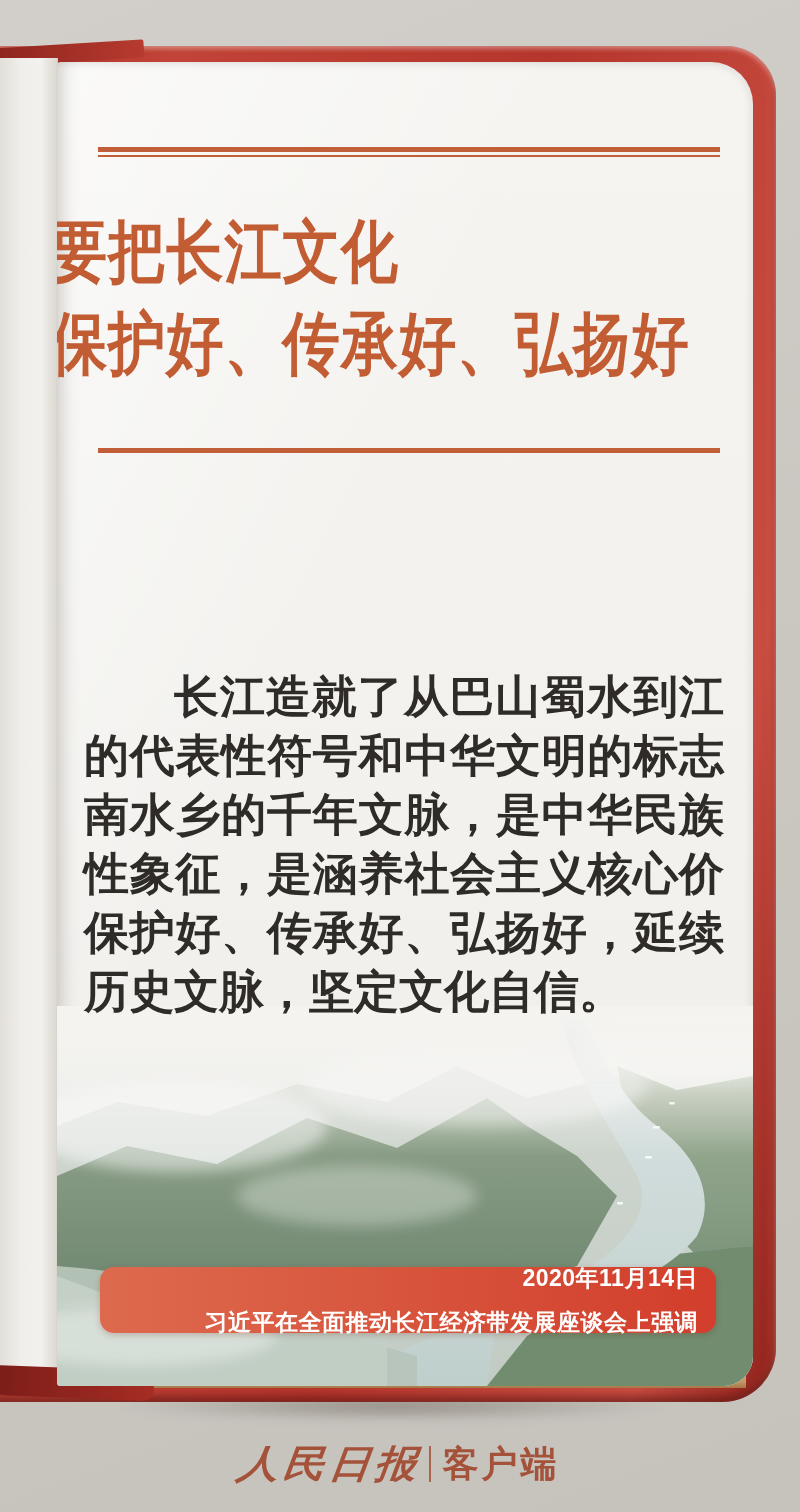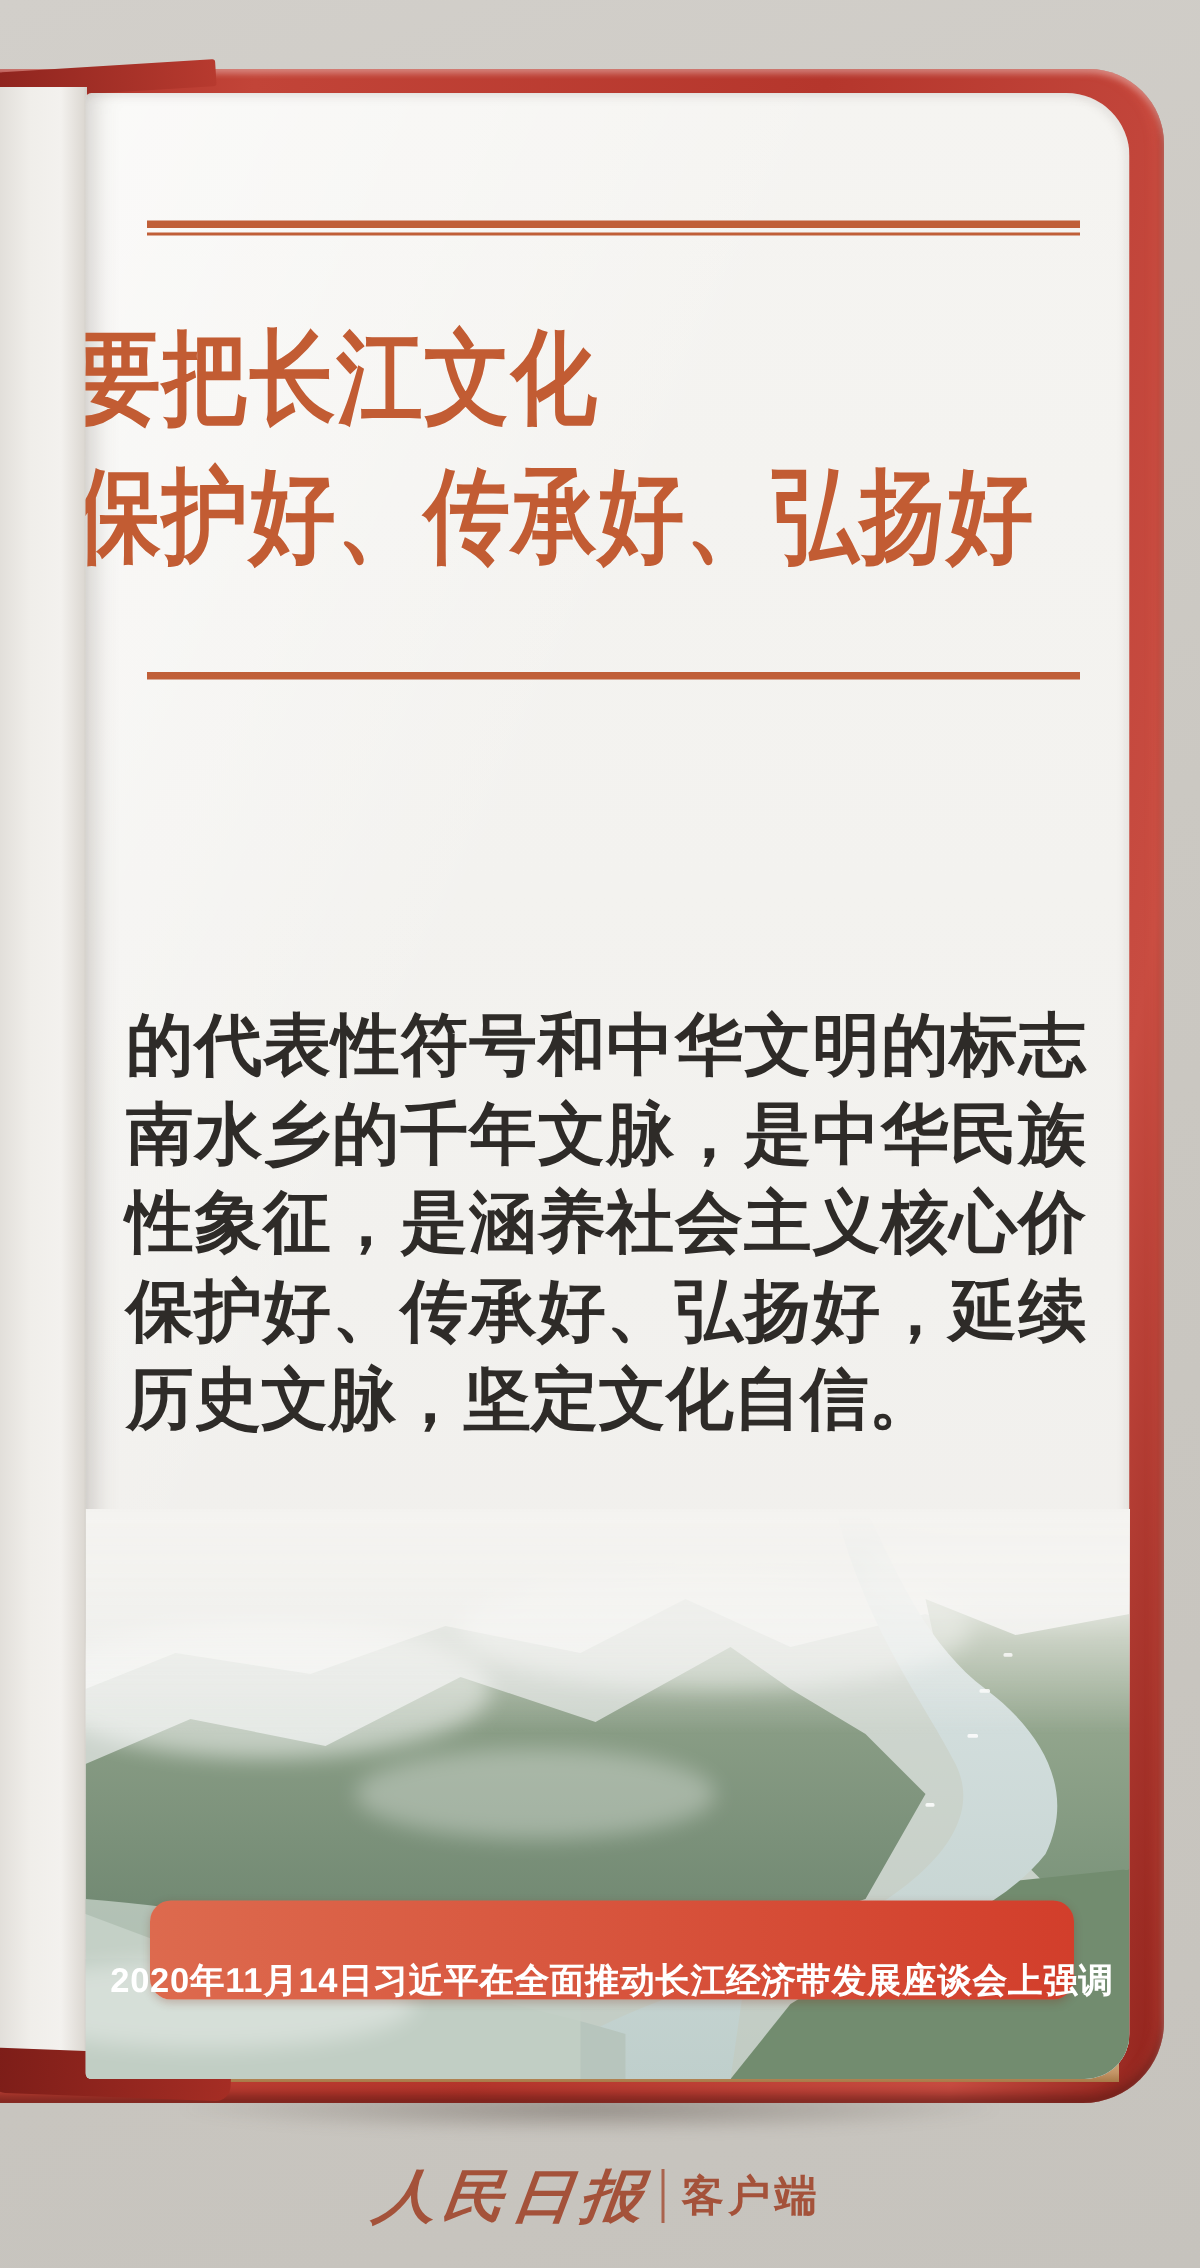--- a/index.html
+++ b/index.html
@@ -74,38 +74,38 @@
   .body-line{text-align:justify;text-align-last:justify;white-space:nowrap;}
   .body-line.first{text-indent:2em;}
   .body-line.last{text-align-last:left;}
   
   .landscape-photo{position:absolute;left:0;top:944px;width:696px;height:380px;}
   .landscape-photo svg{width:100%;height:100%;display:block;}
   
   .quote-banner{
     position:absolute;left:43px;top:1205px;width:616px;height:66px;border-radius:14px;
     background:linear-gradient(90deg,var(--banner-gradient-left,#dd6a4e),var(--banner-gradient-right,#d23e2b));
-    display:flex;justify-content:center;align-items:flex-end;
+    display:flex;flex-direction:column;justify-content:center;align-items:flex-end;
     padding:0 18px;row-gap:18px;box-shadow:0 2px 6px rgba(120,40,25,.25);
   }
   .banner-date,.banner-attribution{
     color:#ffffff;font-weight:bold;font-size:23px;line-height:26px;white-space:nowrap;letter-spacing:.5px;
   }
   
   .footer-logo{
     position:absolute;left:0;top:1436px;width:800px;height:56px;
     display:flex;align-items:center;justify-content:center;column-gap:12px;
     color:var(--logo-red,#a4523a);
   }
   .brand-script{
     font-family:"DejaVu Serif","Liberation Serif",serif;font-style:italic;font-weight:bold;
     font-size:40px;transform:skewX(-6deg) scale(1.04,.96);letter-spacing:4px;white-space:nowrap;
   }
   .logo-divider{width:2px;height:36px;background:var(--logo-red,#a4523a);opacity:.85;}
-  .brand-suffix{font-weight:bold;font-size:28px;letter-spacing:3px;white-space:nowrap;}
+  .brand-suffix{font-weight:bold;font-size:36px;letter-spacing:3px;white-space:nowrap;}
 </style>
 </head>
 <body>
 
 <div class="book-shadow"></div>
 <div class="book-cover"></div>
 <div class="cover-fold-top"></div>
 <div class="left-page-edge"></div>
 <div class="pages-edge-strip"></div>
 <div class="cover-fold-bottom"></div>
@@ -173,20 +173,21 @@
         <ellipse cx="420" cy="80" rx="170" ry="40" opacity=".45"></ellipse>
         <ellipse cx="300" cy="190" rx="120" ry="30" opacity=".3"></ellipse>
         <ellipse cx="640" cy="40" rx="120" ry="36" opacity=".4"></ellipse>
         <ellipse cx="80" cy="330" rx="140" ry="30" opacity=".35"></ellipse>
       </g>
       <rect x="0" y="0" width="696" height="150" fill="url(#fadeG)"></rect>
     </svg>
   </div>
 
   <div class="body-paragraph">
+    <div class="body-line first">长江造就了从巴山蜀水到江</div>
     <div class="body-line">的代表性符号和中华文明的标志</div>
     <div class="body-line">南水乡的千年文脉，是中华民族</div>
     <div class="body-line">性象征，是涵养社会主义核心价</div>
     <div class="body-line">保护好、传承好、弘扬好，延续</div>
     <div class="body-line last">历史文脉，坚定文化自信。</div>
   </div>
 
   <div class="quote-banner">
     <div class="banner-date">2020年11月14日</div>
     <div class="banner-attribution">习近平在全面推动长江经济带发展座谈会上强调</div>

